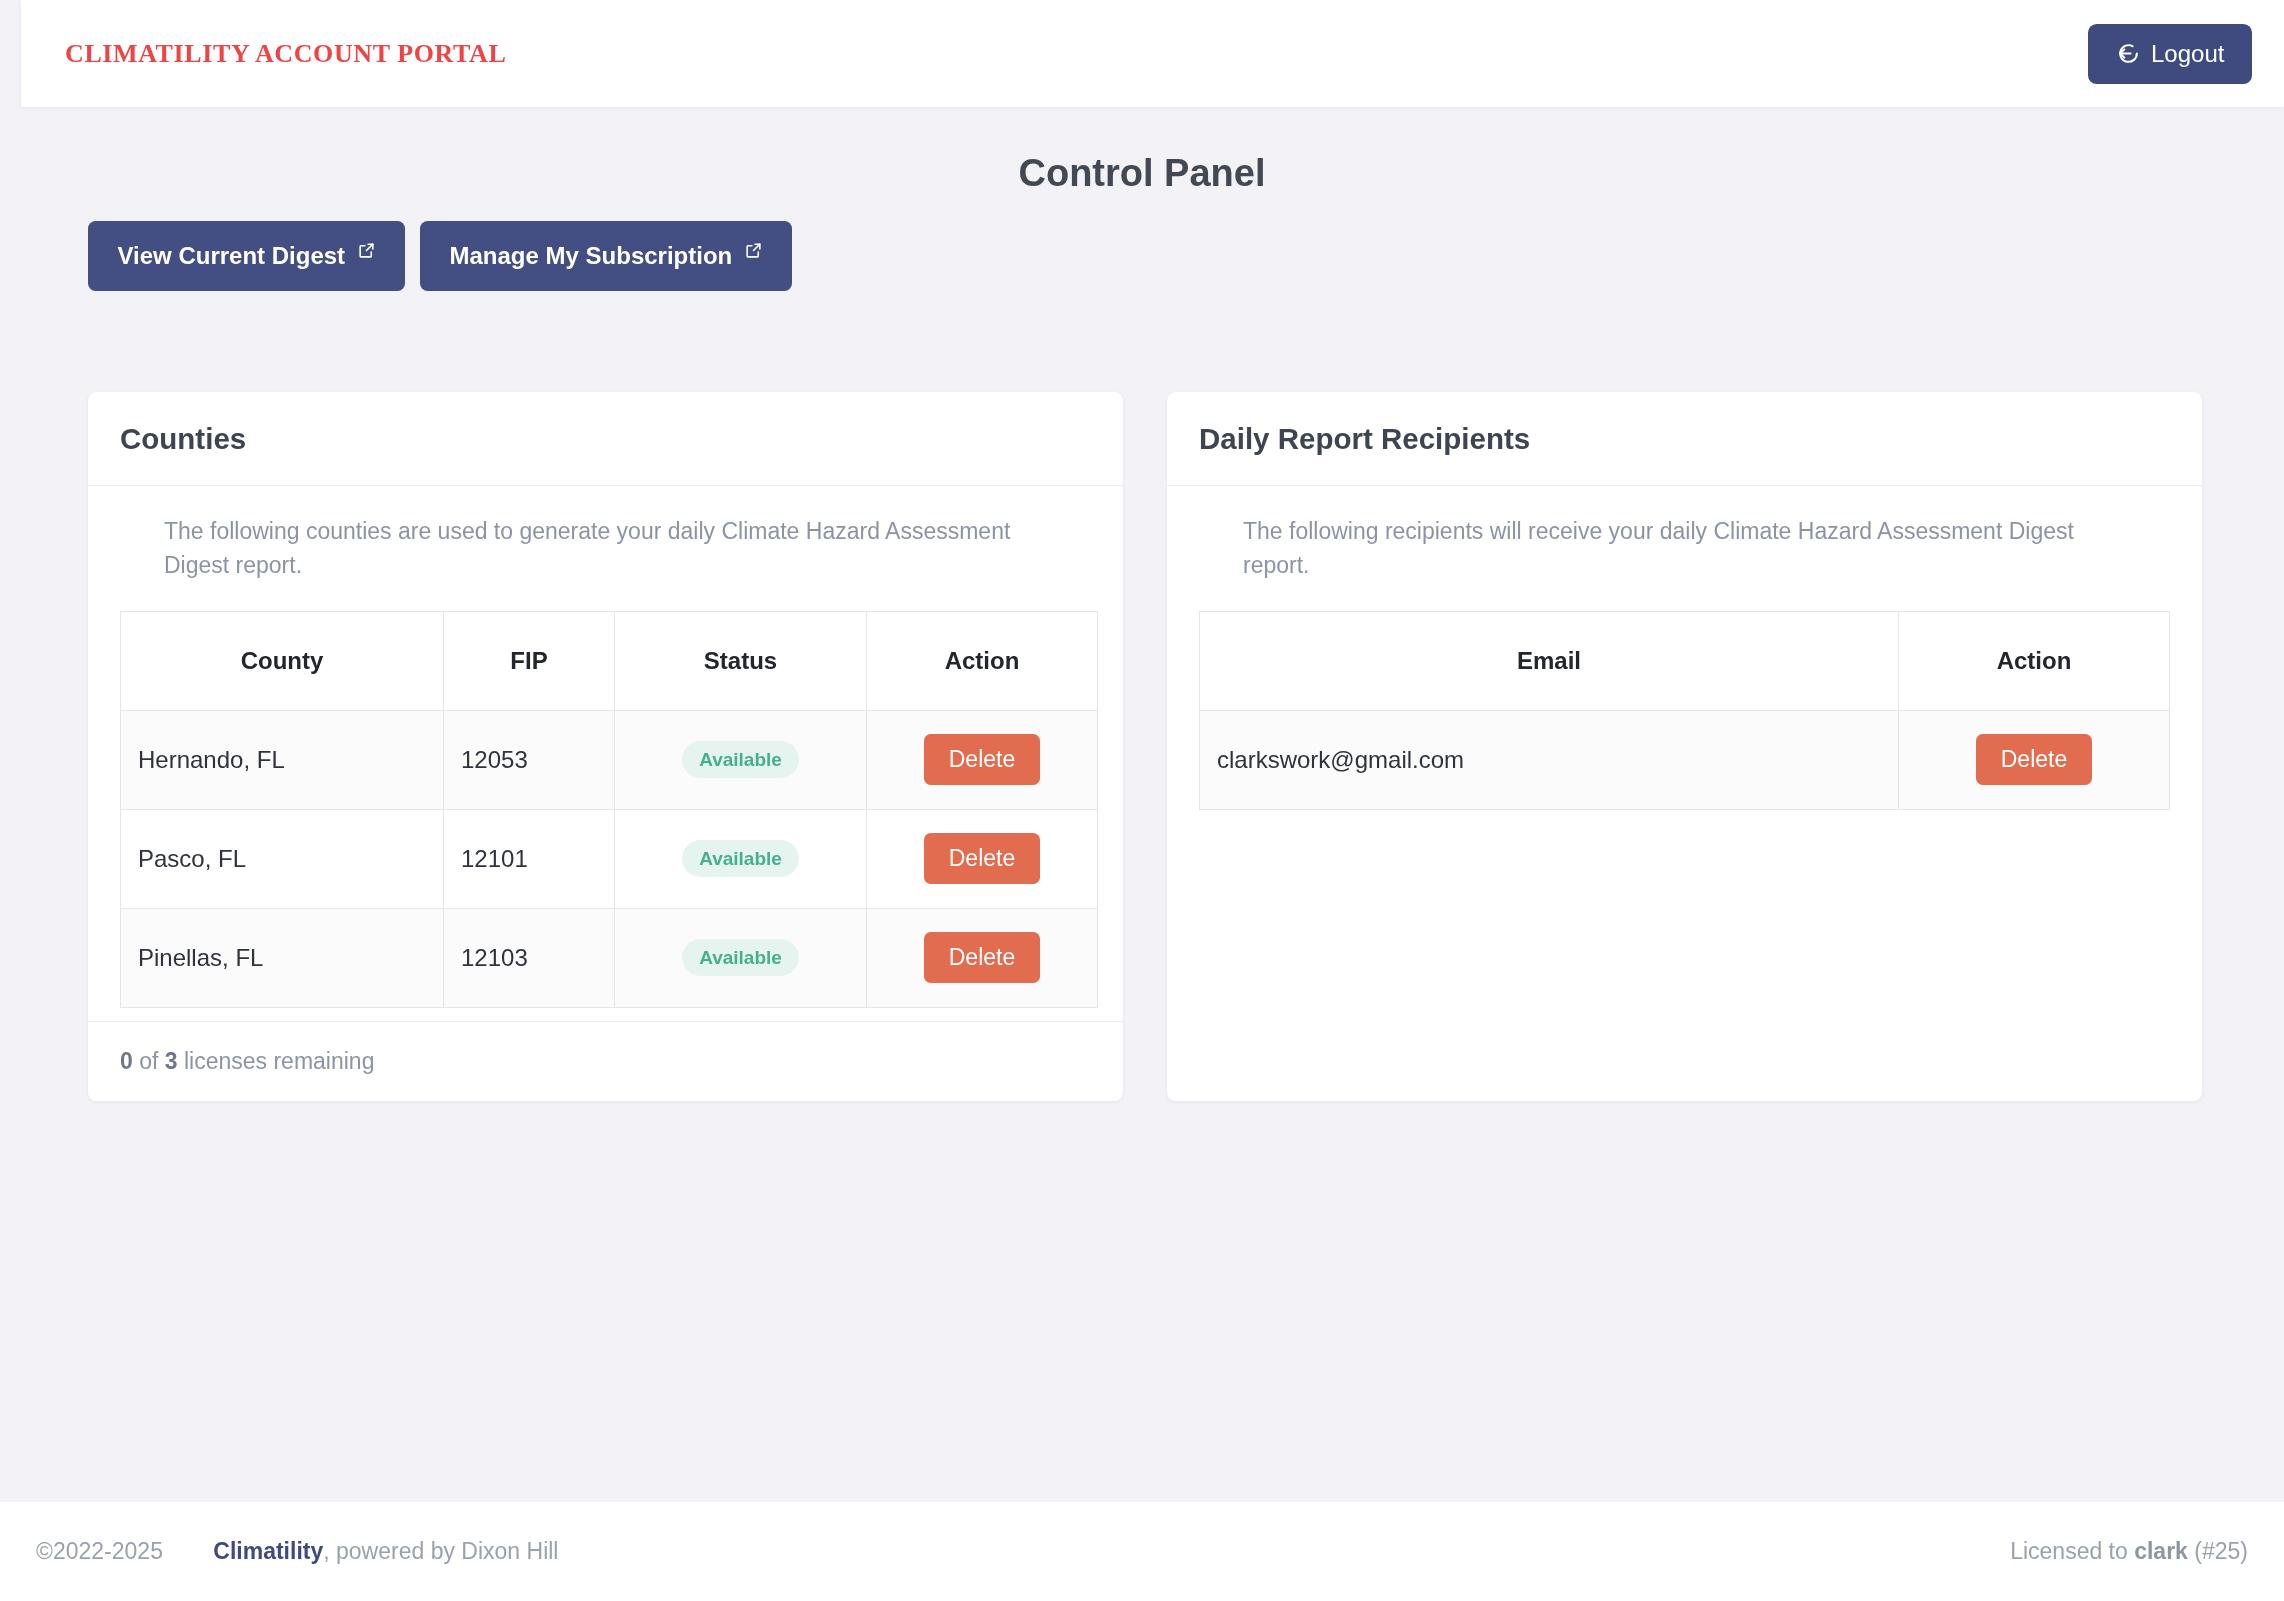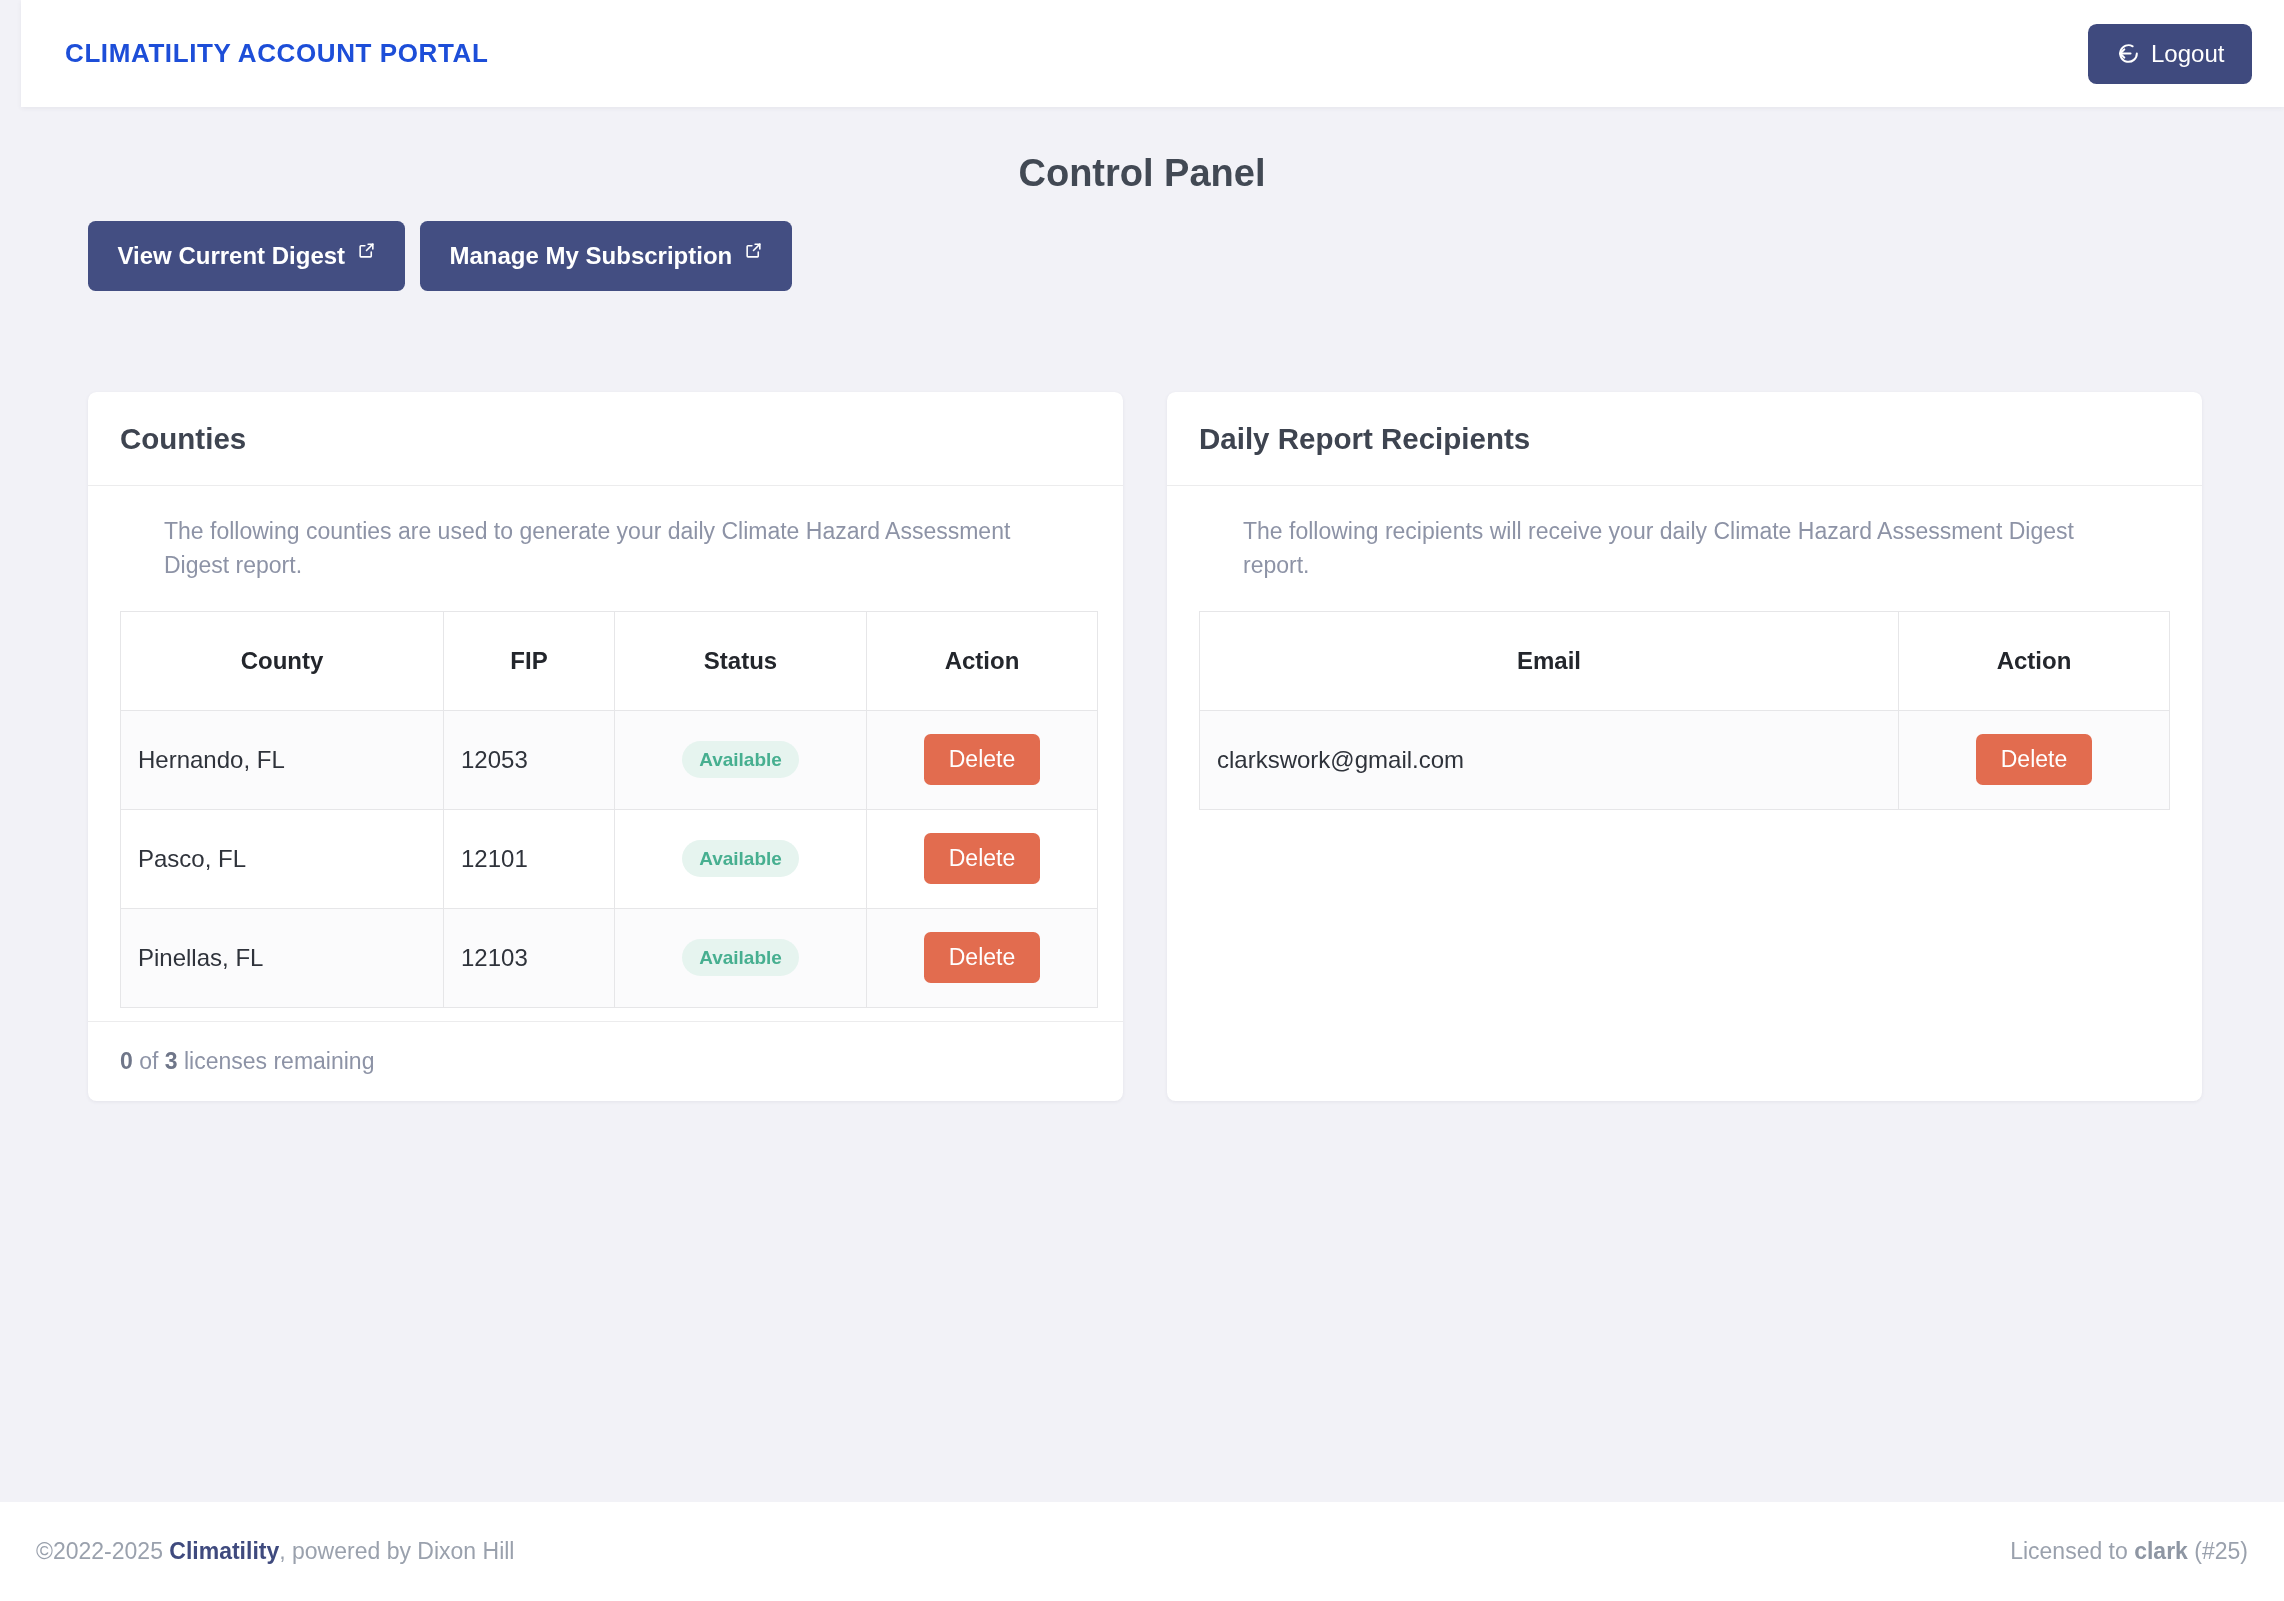--- a/index.html
+++ b/index.html
@@ -21,21 +21,22 @@
     box-shadow: 0 1.9px 4.8px rgba(60,60,90,0.07);
     display: flex;
     align-items: center;
     justify-content: space-between;
     padding: 0 32px 0 44px;
   }
   .brand {
     font-size: 26px;
     font-weight: bold;
     letter-spacing: 0.6px;
-    color: #1d4ed8;
+    color: #ef4444;
+    font-family: Liberation Serif, serif;
   }
   .logout-btn {
     display: flex;
     align-items: center;
     gap: 10.5px;
     background: #3f4a7e;
     color: #ffffff;
     border: none;
     border-radius: 8.6px;
     padding: 16px 27.6px;
@@ -185,21 +186,21 @@
     left: 0; right: 0; bottom: 0;
     height: 99px;
     background: #ffffff;
     display: flex;
     align-items: center;
     justify-content: space-between;
     padding: 0 36px;
     font-size: 23px;
     color: #9aa1ad;
   }
-  .footer .brandname { color: #3f4a7e; font-weight: bold; }
+  .footer .brandname { color: #3f4a7e; font-weight: bold; margin-left: 44px; }
   .footer .user { font-weight: bold; color: #8e96a3; }
 </style>
 </head>
 <body>
 
 <div class="topbar">
   <div class="brand">CLIMATILITY ACCOUNT PORTAL</div>
   <button class="logout-btn">
     <span>
       <svg width="25" height="25" viewBox="0 0 24 24" fill="none" stroke="#ffffff" stroke-width="1.9" stroke-linecap="round" stroke-linejoin="round">

